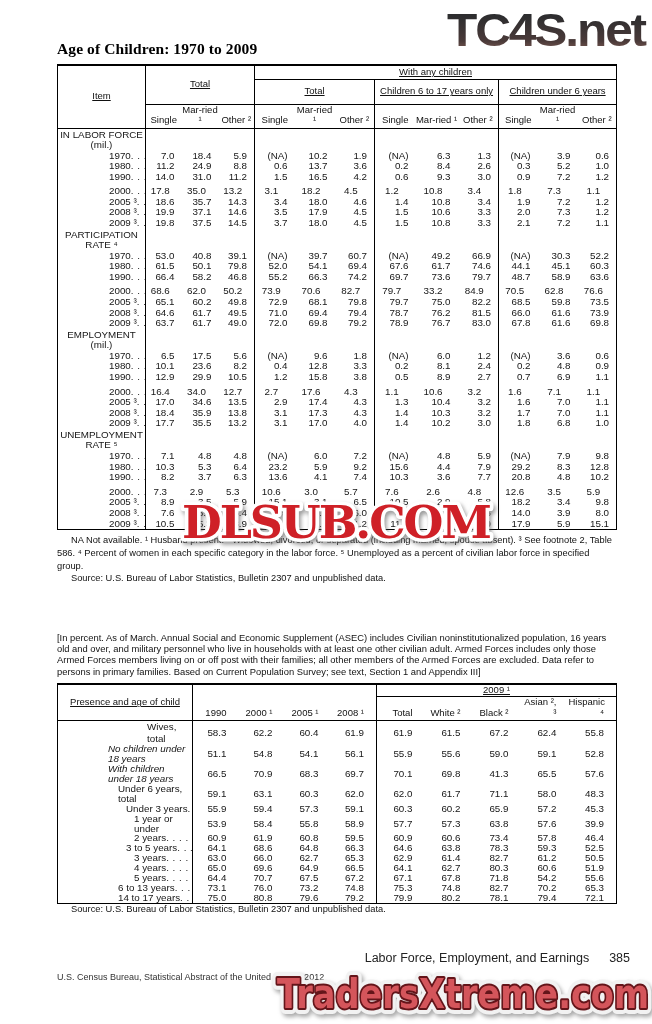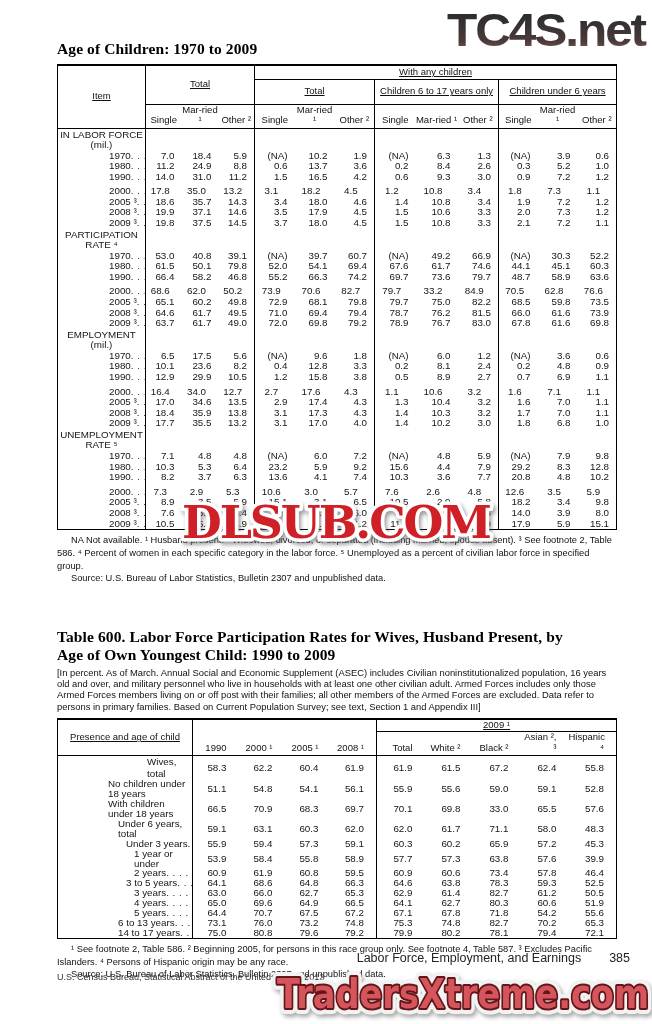--- a/index.html
+++ b/index.html
@@ -27,28 +27,28 @@
   .stub{text-align:left;}
   .flex{display:flex;align-items:baseline;overflow:hidden;margin-left:47px;}
   .dots{flex:1;overflow:hidden;white-space:nowrap;letter-spacing:0.5px;color:#222;}
   .yr-row td{height:10.6px;line-height:10.6px;}
   .gap td{padding-top:4px;text-align:center;}
   .sec-row td{height:21px;line-height:10px;vertical-align:bottom;padding-bottom:1px;}
   .sec-label{text-align:center;}
   #t599 .stub .flex{padding-left:4px;}
   #t600 .yr-row td{height:9.9px;line-height:9.9px;}
   #t600 tr.bold td{font-weight:normal;height:11.5px;line-height:11.5px;}
-  .ind0 .flex{padding-left:3px;} .ind1 .flex{padding-left:13px;}
+  .ind0 .flex{padding-left:3px;font-style:italic;} .ind1 .flex{padding-left:13px;}
   .ind2 .flex{padding-left:21px;} .ind3 .flex{padding-left:29px;}
   .ind4 .flex{padding-left:42px;}
   .footnote{font-size:9.3px;line-height:13px;margin-top:4px;color:#111;text-indent:14px;}
   .srcline{font-size:9.3px;line-height:11.3px;color:#111;text-indent:14px;}
   #footer-right{position:absolute;top:951px;right:22px;font-size:12.5px;color:#222;
                 font-family:"Liberation Sans",sans-serif;}
-  #footer-right .pageno{margin-left:28px;}
+  #footer-right .pageno{margin-left:20px;}
   #footer-left{position:absolute;top:972px;left:57px;font-size:9px;color:#333;text-align:center;}
   .wm{position:absolute;pointer-events:none;}
   #wm-top{top:0;right:0;}
   #wm-mid{top:490px;left:168px;}
   #wm-bottom{top:962px;left:270px;}
 </style>
 </head>
 <body>
 
 <div class="page">
@@ -734,24 +734,20 @@
             <td class="num">15.1</td>
           </tr>
         </tbody>
     </table>
 
     <div class="footnote">NA Not available. ¹ Husband present. ² Widowed, divorced, or separated (including married, spouse absent). ³ See footnote 2, Table 586. ⁴ Percent of women in each specific category in the labor force. ⁵ Unemployed as a percent of civilian labor force in specified group.</div>
     <div class="srcline">Source: U.S. Bureau of Labor Statistics, Bulletin 2307 and unpublished data.</div>
   </div>
 
   <div class="sec" id="sec600">
-    <div class="title">
-      <div>Table 600. Labor Force Participation Rates for Wives, Husband Present, by</div>
-      <div>Age of Own Youngest Child: 1990 to 2009</div>
-    </div>
     <div class="note">[In percent. As of March. Annual Social and Economic Supplement (ASEC) includes Civilian noninstitutionalized population, 16 years old and over, and military personnel who live in households with at least one other civilian adult. Armed Forces includes only those Armed Forces members living on or off post with their families; all other members of the Armed Forces are excluded. Data refer to persons in primary families. Based on Current Population Survey; see text, Section 1 and Appendix III]</div>
 
     <table id="t600">
       <colgroup>
         <col style="width:135px">
         <col style="width:46px">
           <col style="width:46px">
           <col style="width:46px">
           <col style="width:46px">
         <col style="width:48px">
@@ -819,21 +815,21 @@
                 <span>With children under 18 years</span>
                 <span class="dots"> . . . . . . . . . . . . . . . . . . . . . . . . . . . . . . . . . . . . . . . . . . . . . . . . . . . . . . . . . . . .</span>
               </div>
             </td>
             <td class="num vl">66.5</td>
             <td class="num">70.9</td>
             <td class="num">68.3</td>
             <td class="num">69.7</td>
             <td class="num vl">70.1</td>
             <td class="num">69.8</td>
-            <td class="num">33.0</td>
+            <td class="num">41.3</td>
             <td class="num">65.5</td>
             <td class="num">57.6</td>
           </tr>
           <tr class="yr-row ind1">
             <td class="stub">
               <div class="flex">
                 <span>Under 6 years, total</span>
                 <span class="dots"> . . . . . . . . . . . . . . . . . . . . . . . . . . . . . . . . . . . . . . . . . . . . . . . . . . . . . . . . . . . .</span>
               </div>
             </td>
@@ -996,21 +992,20 @@
             <td class="num">79.2</td>
             <td class="num vl">79.9</td>
             <td class="num">80.2</td>
             <td class="num">78.1</td>
             <td class="num">79.4</td>
             <td class="num">72.1</td>
           </tr>
         </tbody>
     </table>
 
-    <div class="footnote">¹ See footnote 2, Table 586. ² Beginning 2005, for persons in this race group only. See footnote 4, Table 587. ³ Excludes Pacific Islanders. ⁴ Persons of Hispanic origin may be any race.</div>
     <div class="srcline">Source: U.S. Bureau of Labor Statistics, Bulletin 2307 and unpublished data.</div>
   </div>
 
   <div id="footer-right">
     <span>Labor Force, Employment, and Earnings</span><span class="pageno">385</span>
   </div>
   <div id="footer-left">U.S. Census Bureau, Statistical Abstract of the United States: 2012</div>
 
   <svg id="wm-top" class="wm" width="215" height="62">
     <defs>

